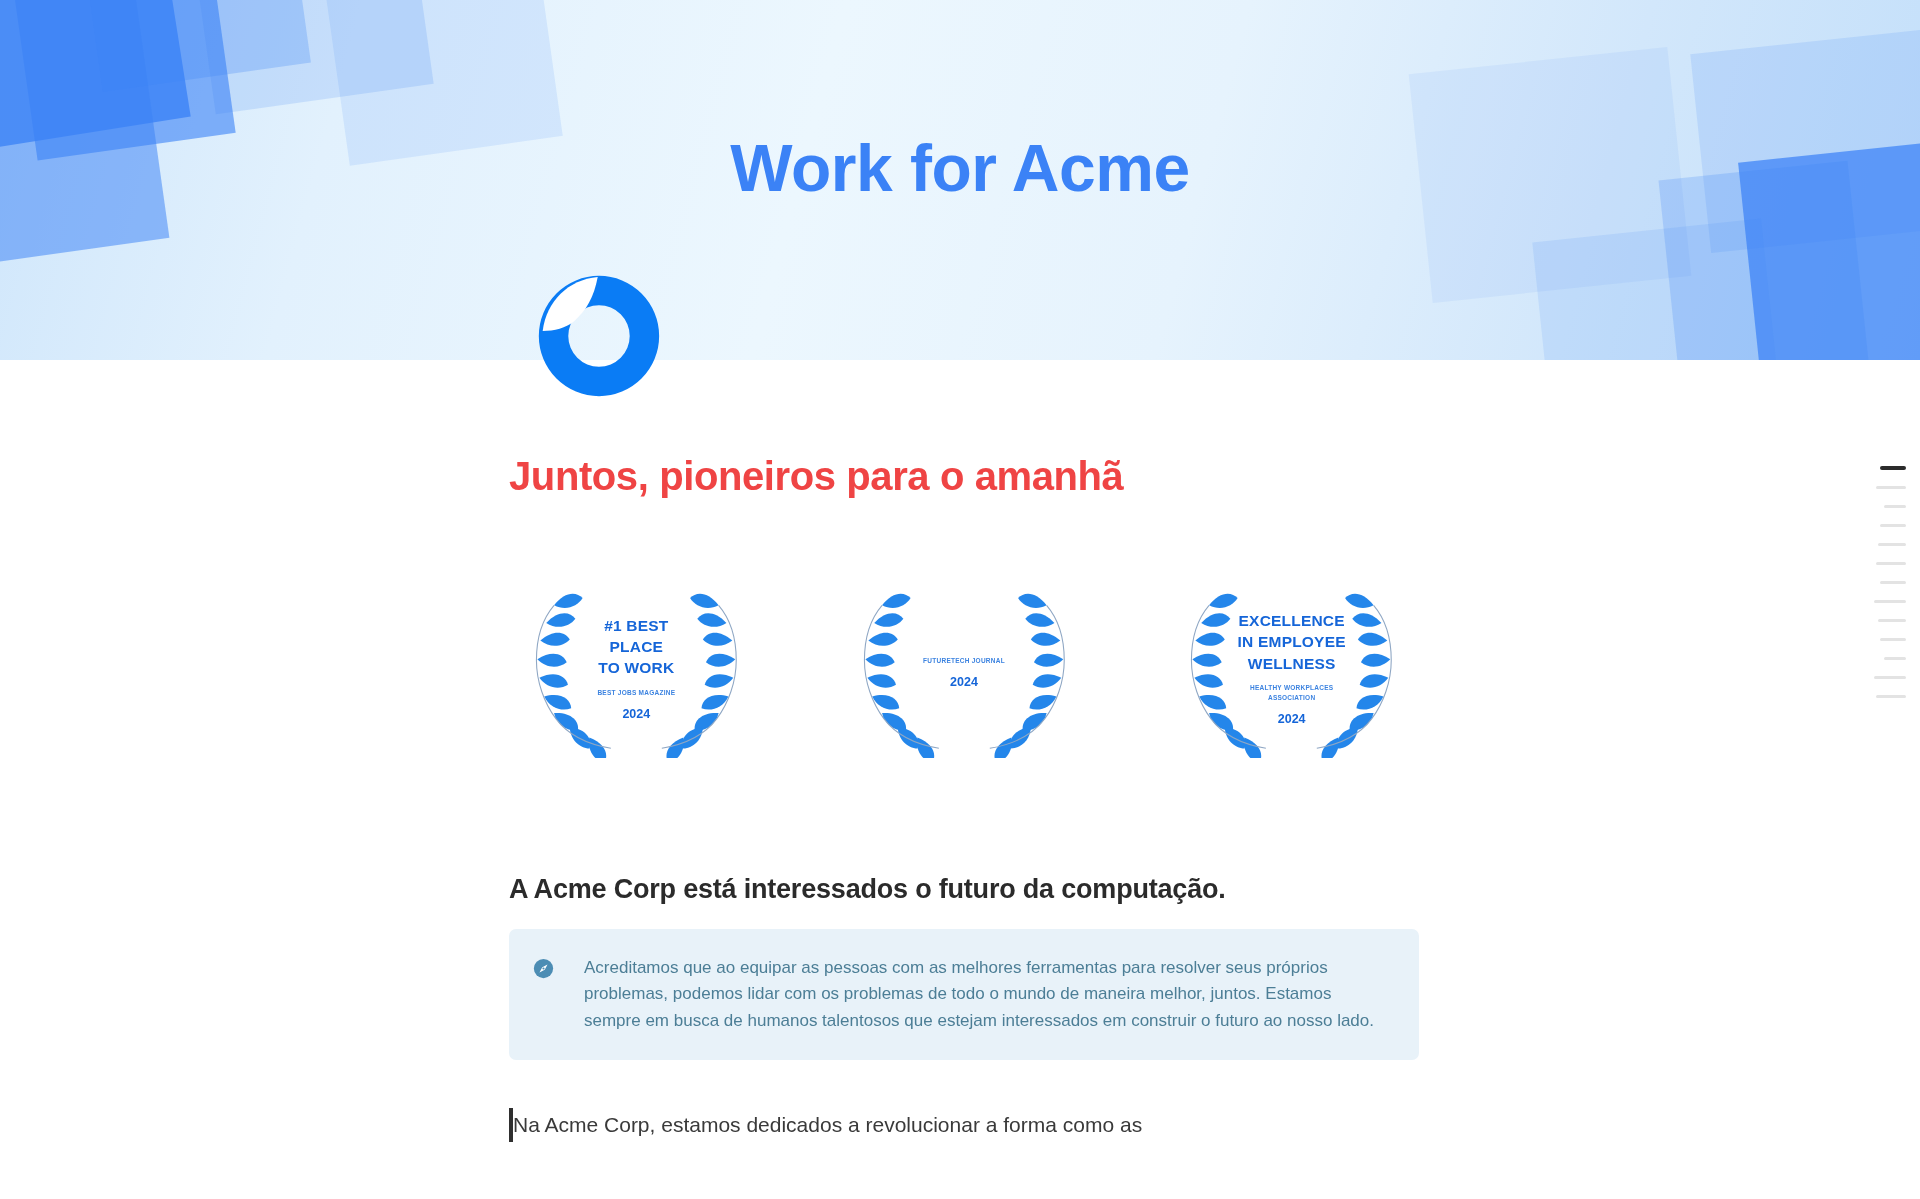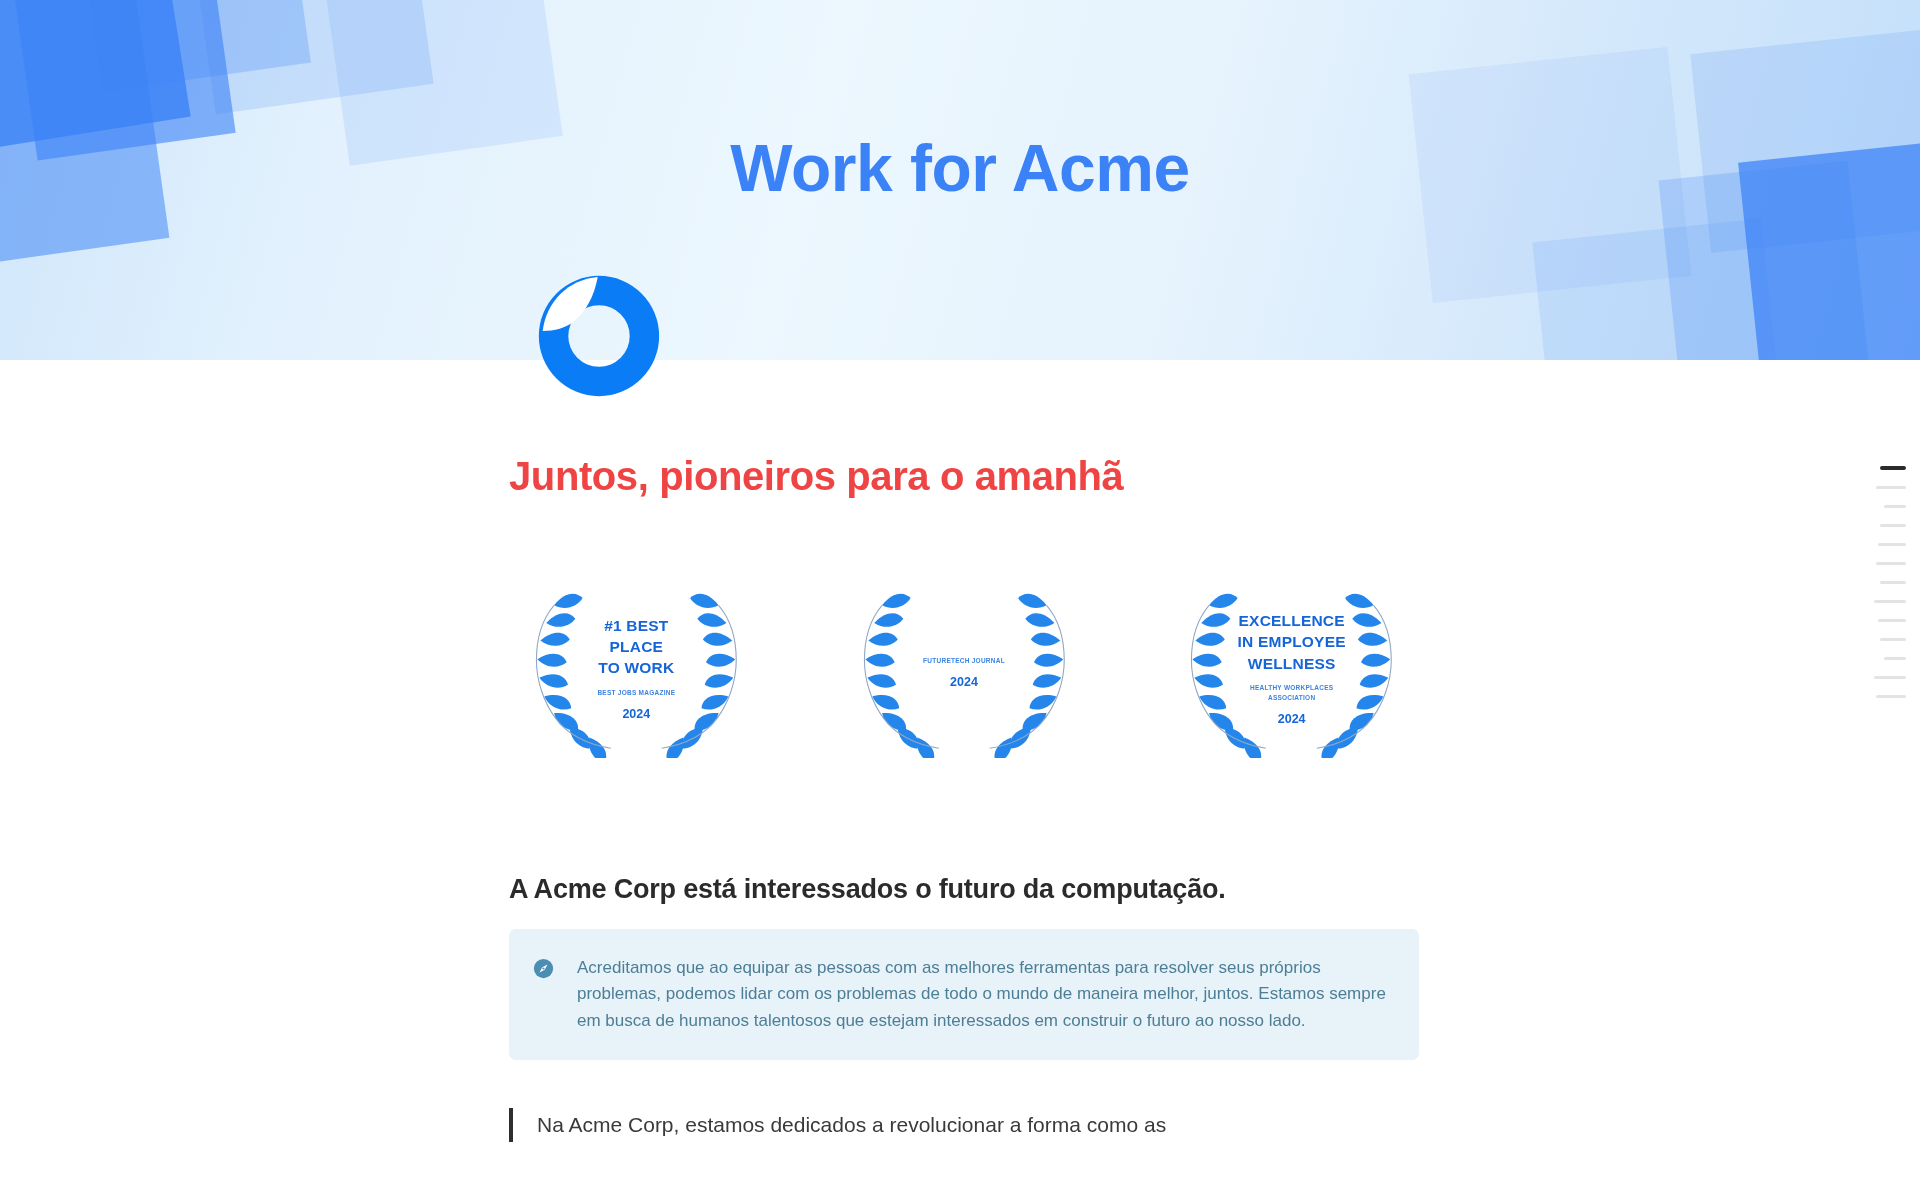--- a/index.html
+++ b/index.html
@@ -161,42 +161,41 @@
     letter-spacing: -0.2px;
   }
 
   
   .callout {
     margin-top: 24px;
     background: #e8f2f9;
     border-radius: 7px;
     padding: 26px 28px 26px 24px;
     display: flex;
-    gap: 23px;
+    gap: 30px;
     align-items: flex-start;
     width: 910px;
   }
   .callout-icon {
     flex: 0 0 auto;
     margin-top: 3px;
     width: 21px;
     height: 21px;
   }
   .callout-icon svg { display: block; width: 21px; height: 21px; }
   .callout-text {
     font-size: 17px;
     line-height: 1.55;
     color: #4c7e96;
   }
 
   
   .quote {
     margin-top: 48px;
     border-left: 4px solid #2f2f2f;
-    padding-left: 24px;
     font-size: 21px;
     line-height: 1.6;
     color: #3a3a3a;
     max-width: 830px;
   }
 
   
   .toc-rail {
     position: absolute;
     right: 14px;

